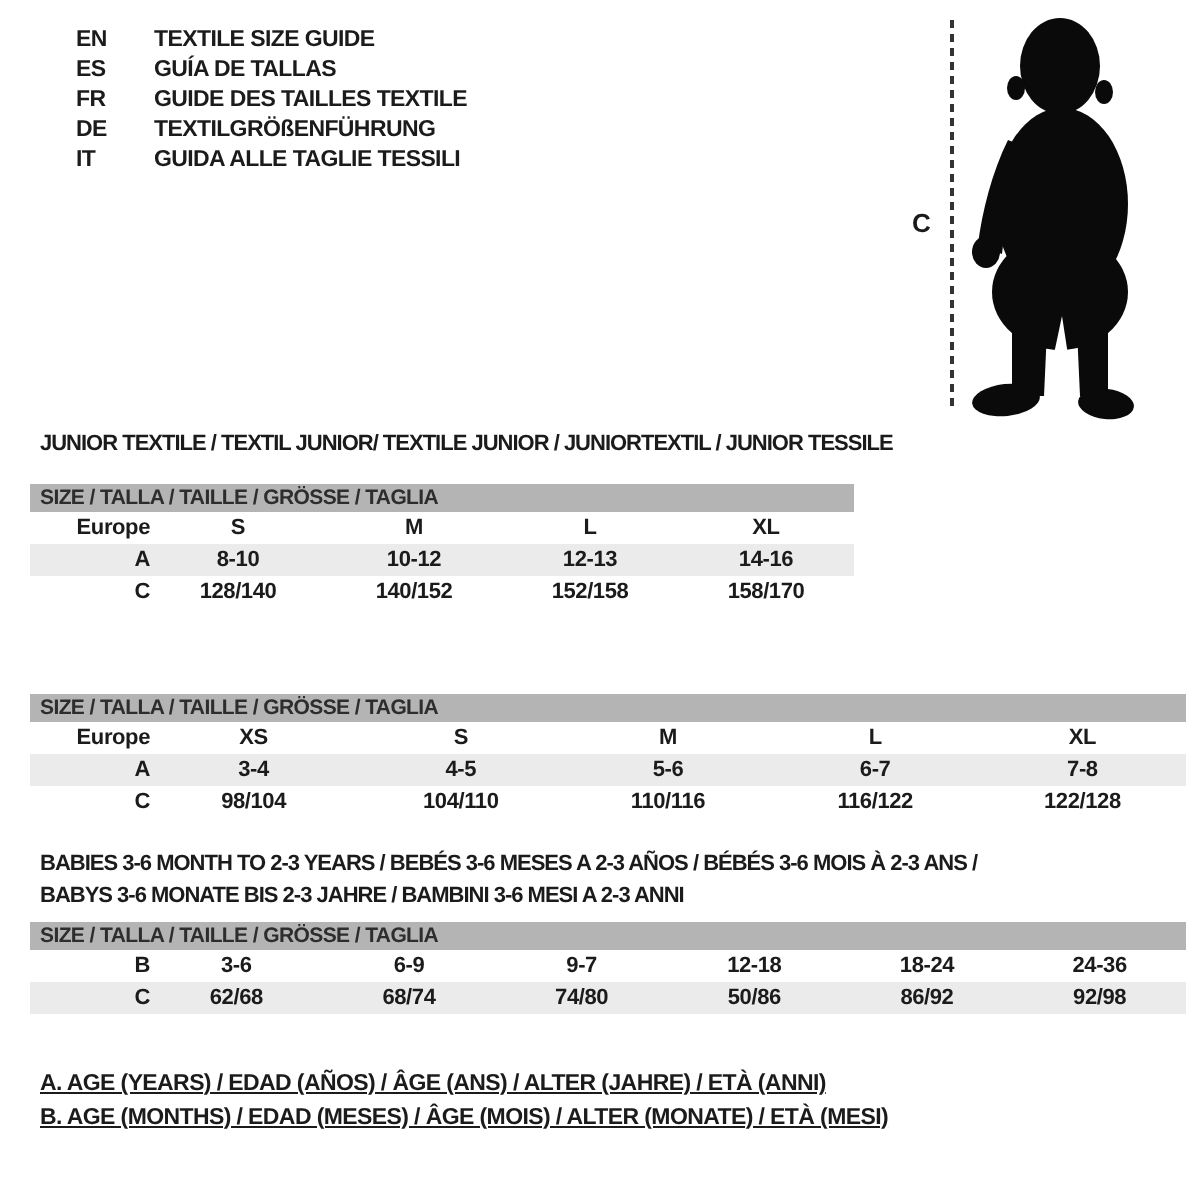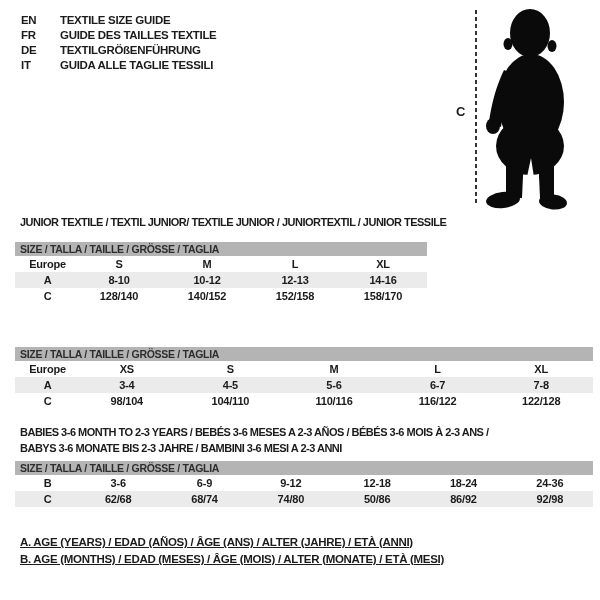--- a/index.html
+++ b/index.html
@@ -1,35 +1,35 @@
 <!DOCTYPE html>
 <html><head>
 <meta charset="utf-8">
 <style>
   html,body{margin:0;padding:0;background:#fff;}
   .canvas{
     position:relative;width:600px;height:600px;background:#ffffff;overflow:hidden;
     font-family:"Liberation Sans",sans-serif;font-weight:bold;color:#1b1b1b;
   }
   
-  .lang-list{position:absolute;left:21px;top:13px;}
+  .lang-list{position:absolute;left:38px;top:13px;}
   .lang-row{display:flex;line-height:15px;font-size:11.5px;letter-spacing:-0.3px;}
   .lang-code{width:39px;}
   
   .figure{position:absolute;left:450px;top:4px;width:150px;height:206px;}
   .figure svg{display:block;width:150px;height:206px;}
   .figure-label{position:absolute;left:6px;top:100px;font-size:13px;}
   
   .sec-title{position:absolute;left:20px;font-size:11px;letter-spacing:-0.5px;white-space:nowrap;}
   .sec-title sub{font-size:7.5px;}
   .title-2line{line-height:16px;}
   .size-table{position:absolute;left:15px;border-collapse:collapse;table-layout:fixed;}
   .size-table td{height:16px;padding:0;font-size:11px;font-weight:bold;text-align:center;
     letter-spacing:-0.2px;color:#1b1b1b;white-space:nowrap;overflow:hidden;}
-  .size-table td.row-label{text-align:center;padding-left:5px;}
+  .size-table td.row-label{text-align:right;padding-left:5px;}
   .size-table td.size-bar{background:#b4b4b4;height:14px;text-align:left;padding-left:5px;
     font-size:10.5px;letter-spacing:-0.3px;color:#2d2d2d;margin-top:19px;}
   .size-table tr.alt td{background:#ebebeb;}
   .col-label{width:60px;}
   #table-junior{top:242px;width:412px;}
   #title-junior{top:216px;}
   #title-children{top:320px;}
   #table-children{top:347px;width:578px;}
   #title-babies{top:424px;}
   #table-babies{top:461px;width:578px;}
@@ -39,20 +39,24 @@
 </style>
 </head>
 <body>
 
 <div class="canvas">
 
   <div class="lang-list">
     <div class="lang-row">
       <span class="lang-code">EN</span>
       <span class="lang-title">TEXTILE SIZE GUIDE</span>
+    </div>
+    <div class="lang-row">
+      <span class="lang-code">ES</span>
+      <span class="lang-title">GUÍA DE TALLAS</span>
     </div>
     <div class="lang-row">
       <span class="lang-code">FR</span>
       <span class="lang-title">GUIDE DES TAILLES TEXTILE</span>
     </div>
     <div class="lang-row">
       <span class="lang-code">DE</span>
       <span class="lang-title">TEXTILGRÖßENFÜHRUNG</span>
     </div>
     <div class="lang-row">
@@ -176,21 +180,21 @@
         <col>
       </colgroup>
     <tbody>
         <tr>
       <td class="size-bar" colspan="7">SIZE / TALLA / TAILLE / GRÖSSE / TAGLIA</td>
     </tr>
     <tr>
       <td class="row-label">B</td>
       <td>3-6</td>
       <td>6-9</td>
-      <td>9-12</td>
+      <td>9-7</td>
       <td>12-18</td>
       <td>18-24</td>
       <td>24-36</td>
     </tr>
     <tr class="alt">
       <td class="row-label">C</td>
       <td>62/68</td>
       <td>68/74</td>
       <td>74/80</td>
       <td>50/86</td>

